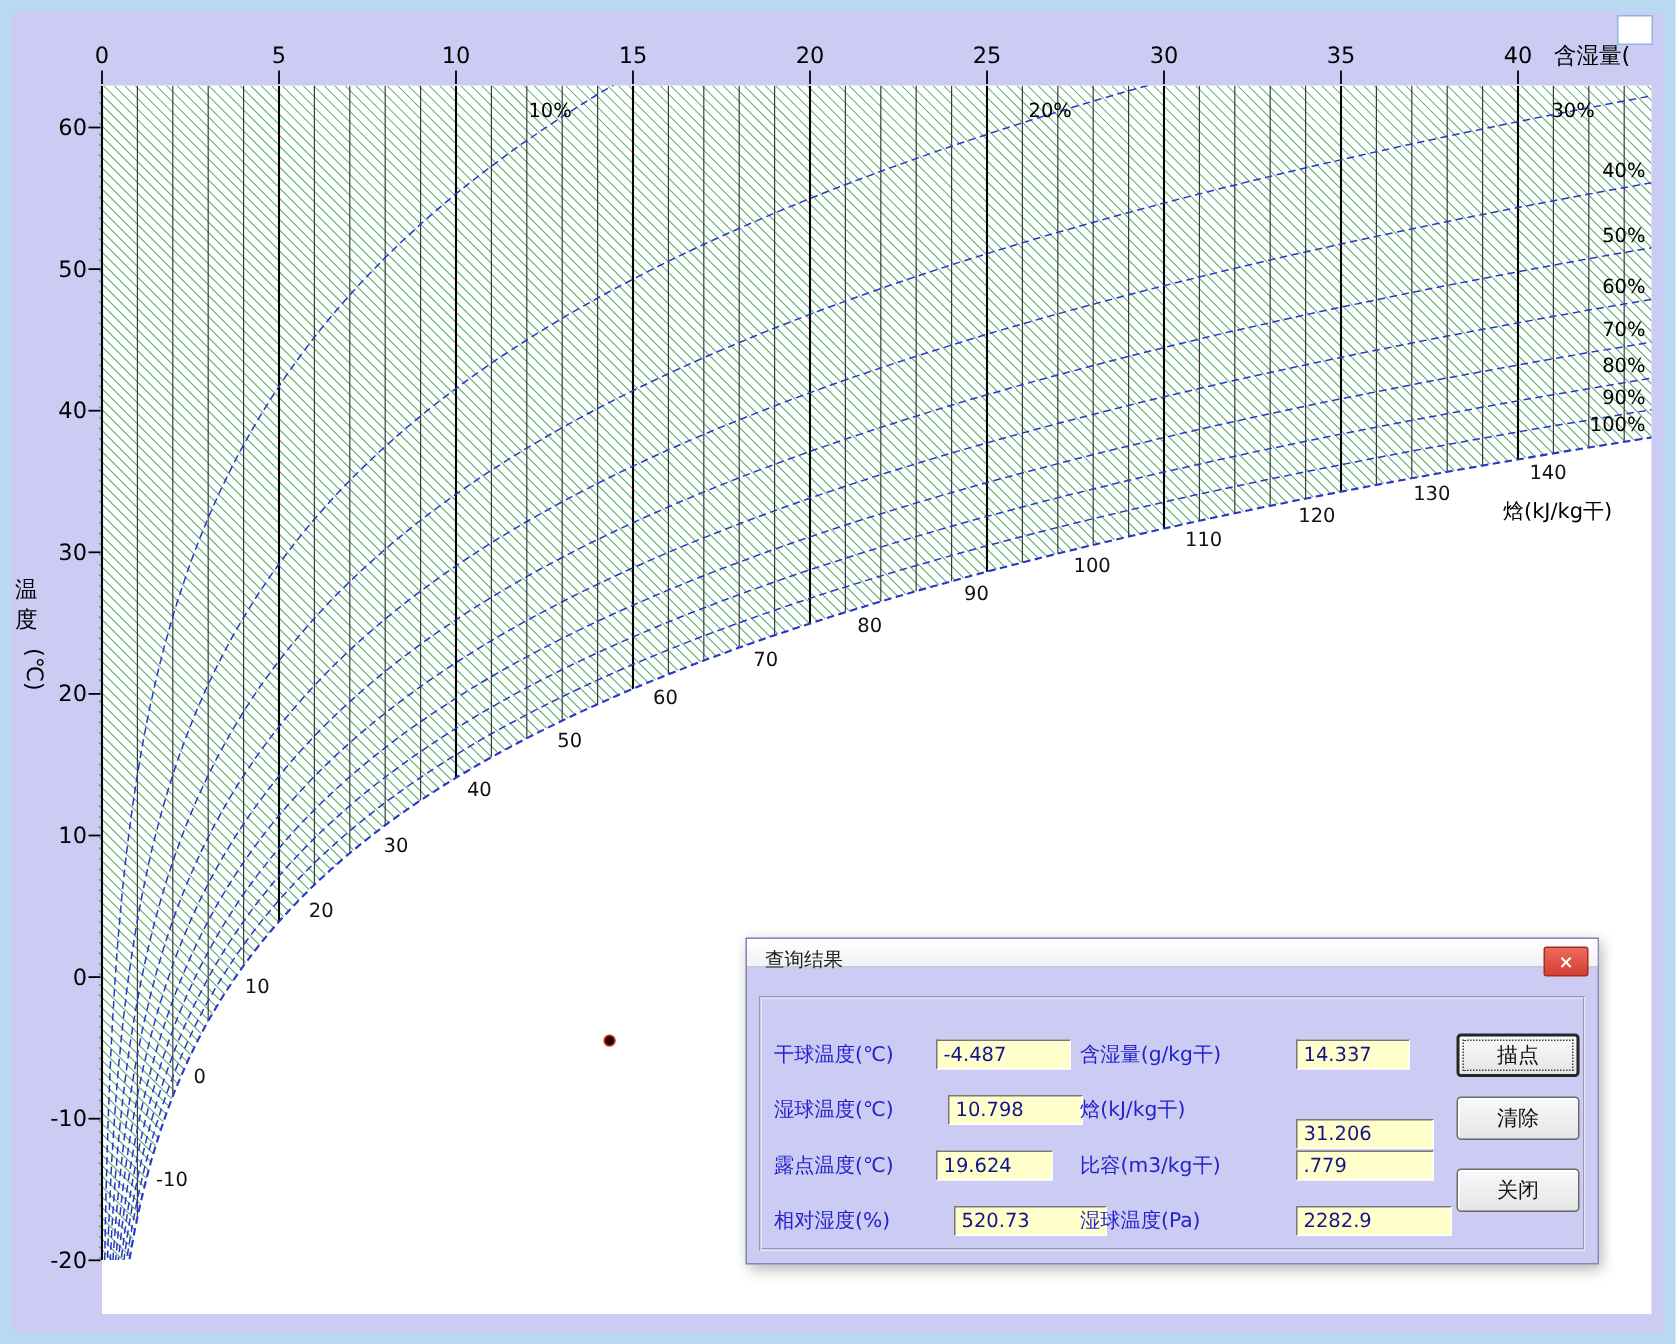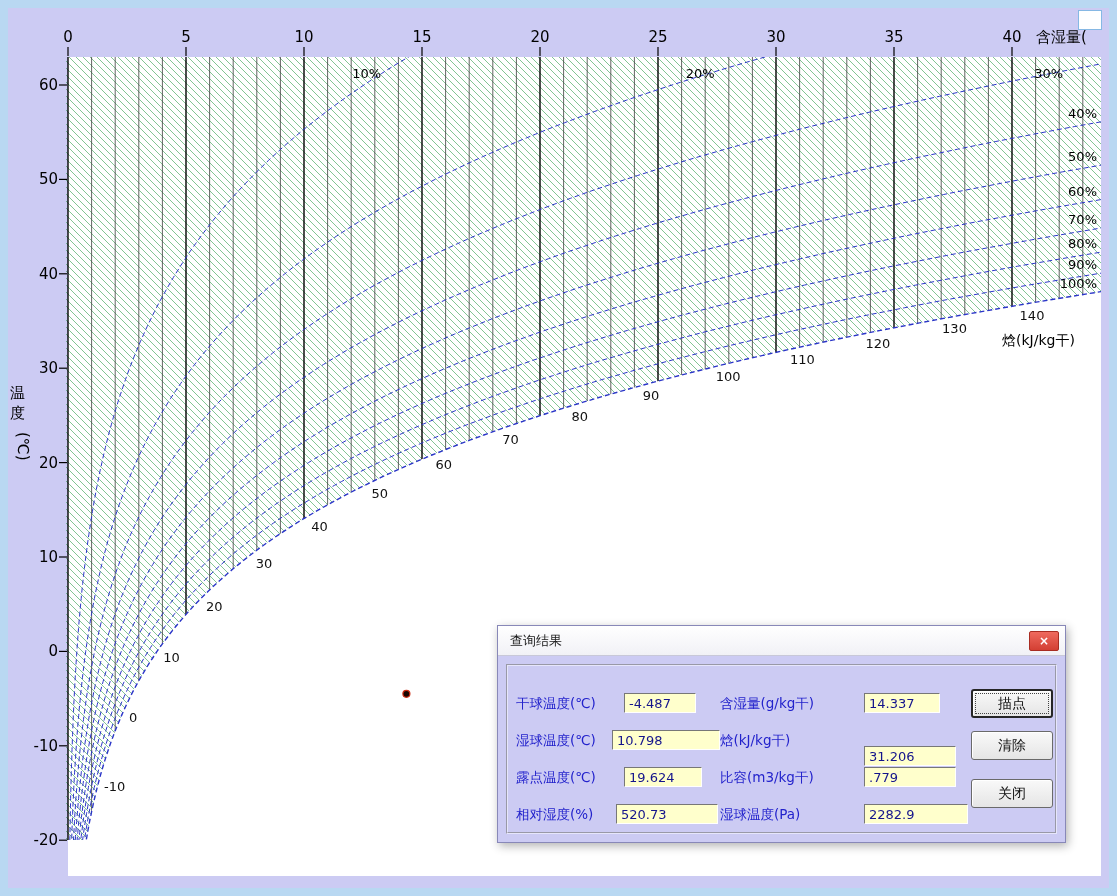--- a/index.html
+++ b/index.html
@@ -10,21 +10,21 @@
     background:#b9d8f2;
   }
   #desktop { position:absolute; left:8px; top:8px; width:1101px; height:880px; background:#cccbf3; }
   #chartbg { position:absolute; left:68px; top:57px; width:1033px; height:819px; background:#ffffff; }
   #chart-svg { position:absolute; left:0; top:0; width:1117px; height:896px; pointer-events:none; font-family:"DejaVu Sans", sans-serif; }
   #corner-box { position:absolute; left:1078px; top:10px; width:24px; height:20px; background:#ffffff; border:1px solid #86b8e4; }
 
   
   #dialog { position:absolute; left:497px; top:625px; width:569px; height:218px;
             background:#cccbf3; border:1px solid #8888b8; box-shadow:2px 3px 9px rgba(0,0,0,.30); }
-  #dialog .titlebar { position:absolute; left:0; top:0; right:0; height:30px;
+  #dialog .titlebar { position:absolute; left:0; top:0; right:0; height:19px;
             background:linear-gradient(#ffffff,#f1f1f6); border-bottom:1px solid #c8c8d8; }
   #dialog .titlebar .title { position:absolute; left:12px; top:0; line-height:30px; font-size:13px; color:#1a1a1a; }
   #dialog .closebtn { position:absolute; right:6px; top:5px; width:30px; height:20px;
             background:linear-gradient(#ef6a5e,#d33f33); border:1px solid #a82c22; border-radius:2px;
             color:#fff; font-size:12px; font-weight:bold; text-align:center; line-height:18px; cursor:default; }
   #dialog .panel { position:absolute; left:8px; right:8px; top:38px; bottom:8px; border:2px groove #e6e6fb; }
   .lbl  { position:absolute; height:18px; line-height:18px; font-size:13.5px; color:#2222cc; white-space:nowrap; }
   .field{ position:absolute; height:20px; background:#ffffcc; border:1px solid;
           border-color:#777777 #ffffff #ffffff #777777; color:#14148c;
           font-size:13px; line-height:17px; padding:1px 4px; white-space:nowrap; }
@@ -456,27 +456,27 @@
 <div id="dialog">
   <div class="titlebar">
     <span class="title">查询结果</span>
     <div class="closebtn">
       <span>×</span>
     </div>
   </div>
   <div class="panel">
 
     <span class="lbl" style="left:8px;top:28px">干球温度(℃)</span>
-    <div class="field" style="left:116px;top:27px;width:72px">-4.487</div>
+    <div class="field" style="left:116px;top:27px;width:90px">-4.487</div>
     <span class="lbl" style="left:8px;top:65px">湿球温度(℃)</span>
-    <div class="field" style="left:104px;top:64px;width:108px">10.798</div>
+    <div class="field" style="left:124px;top:64px;width:90px">10.798</div>
     <span class="lbl" style="left:8px;top:102px">露点温度(℃)</span>
     <div class="field" style="left:116px;top:101px;width:78px">19.624</div>
     <span class="lbl" style="left:8px;top:139px">相对湿度(%)</span>
-    <div class="field" style="left:108px;top:138px;width:102px">520.73</div>
+    <div class="field" style="left:128px;top:138px;width:102px">520.73</div>
 
     <span class="lbl" style="left:212px;top:28px">含湿量(g/kg干)</span>
     <div class="field" style="left:356px;top:27px;width:76px">14.337</div>
     <span class="lbl" style="left:212px;top:65px">焓(kJ/kg干)</span>
     <div class="field" style="left:356px;top:80px;width:92px">31.206</div>
     <span class="lbl" style="left:212px;top:102px">比容(m3/kg干)</span>
     <div class="field" style="left:356px;top:101px;width:92px">.779</div>
     <span class="lbl" style="left:212px;top:139px">湿球温度(Pa)</span>
     <div class="field" style="left:356px;top:138px;width:104px">2282.9</div>
 

